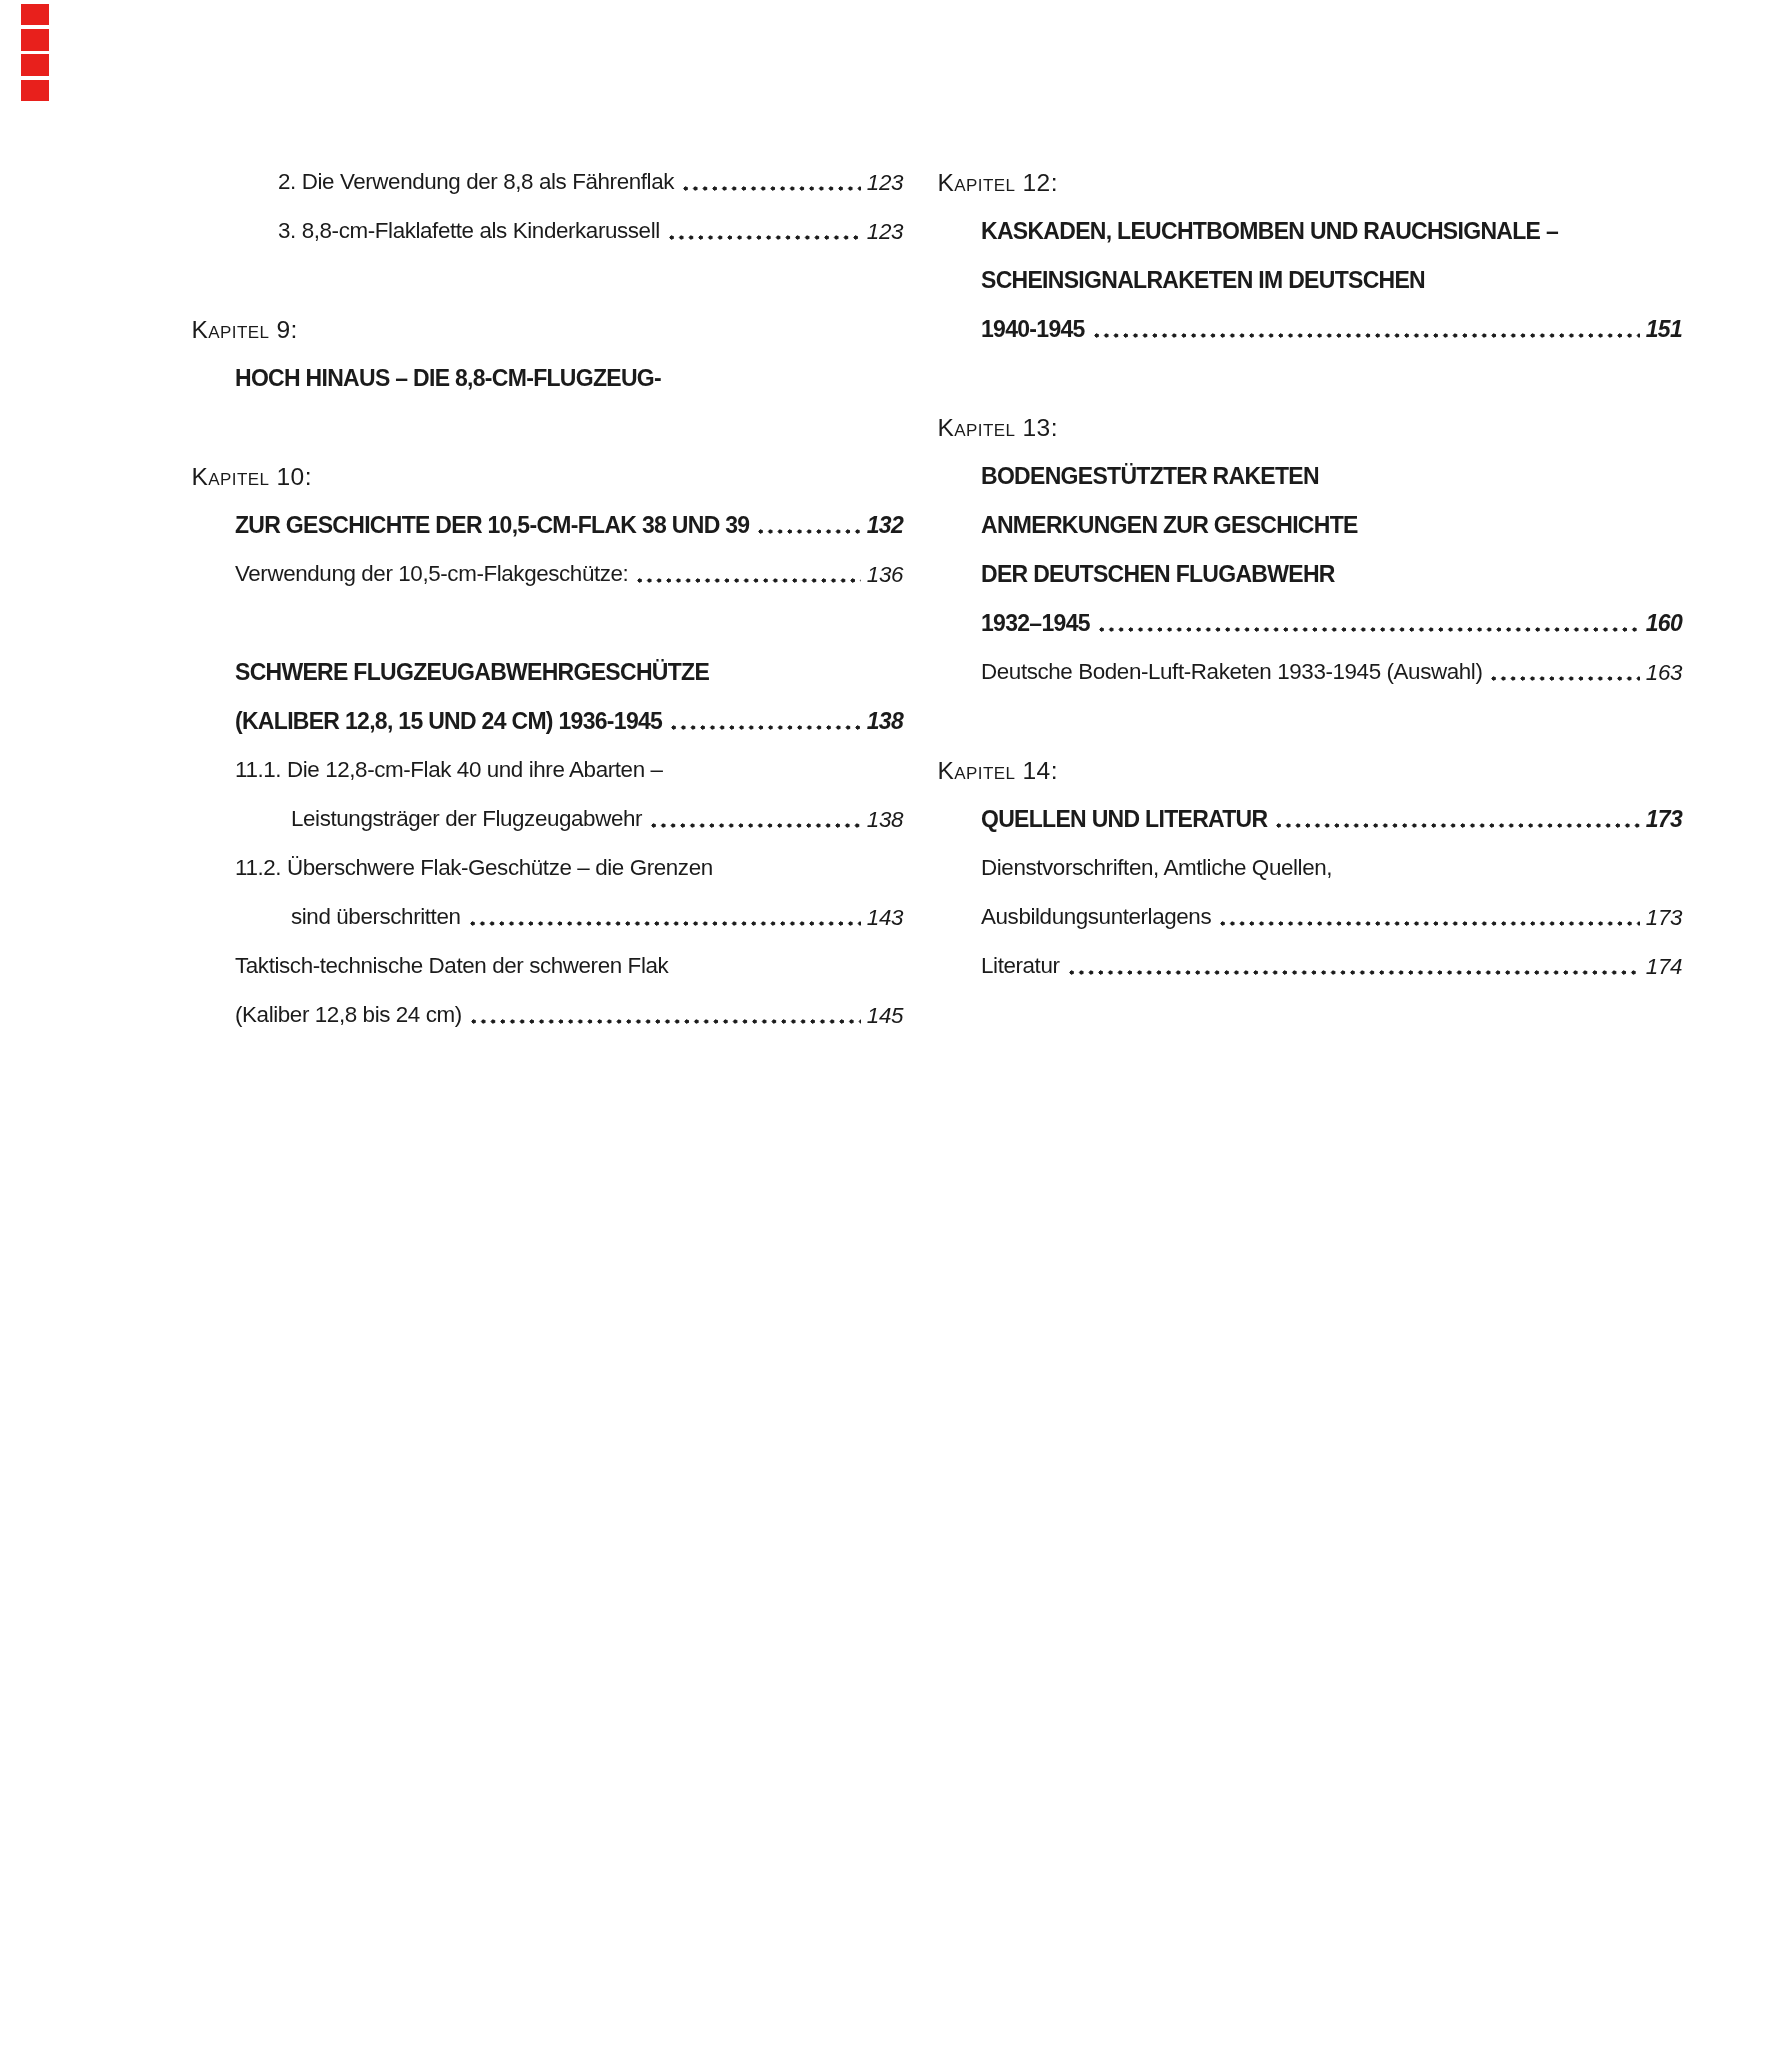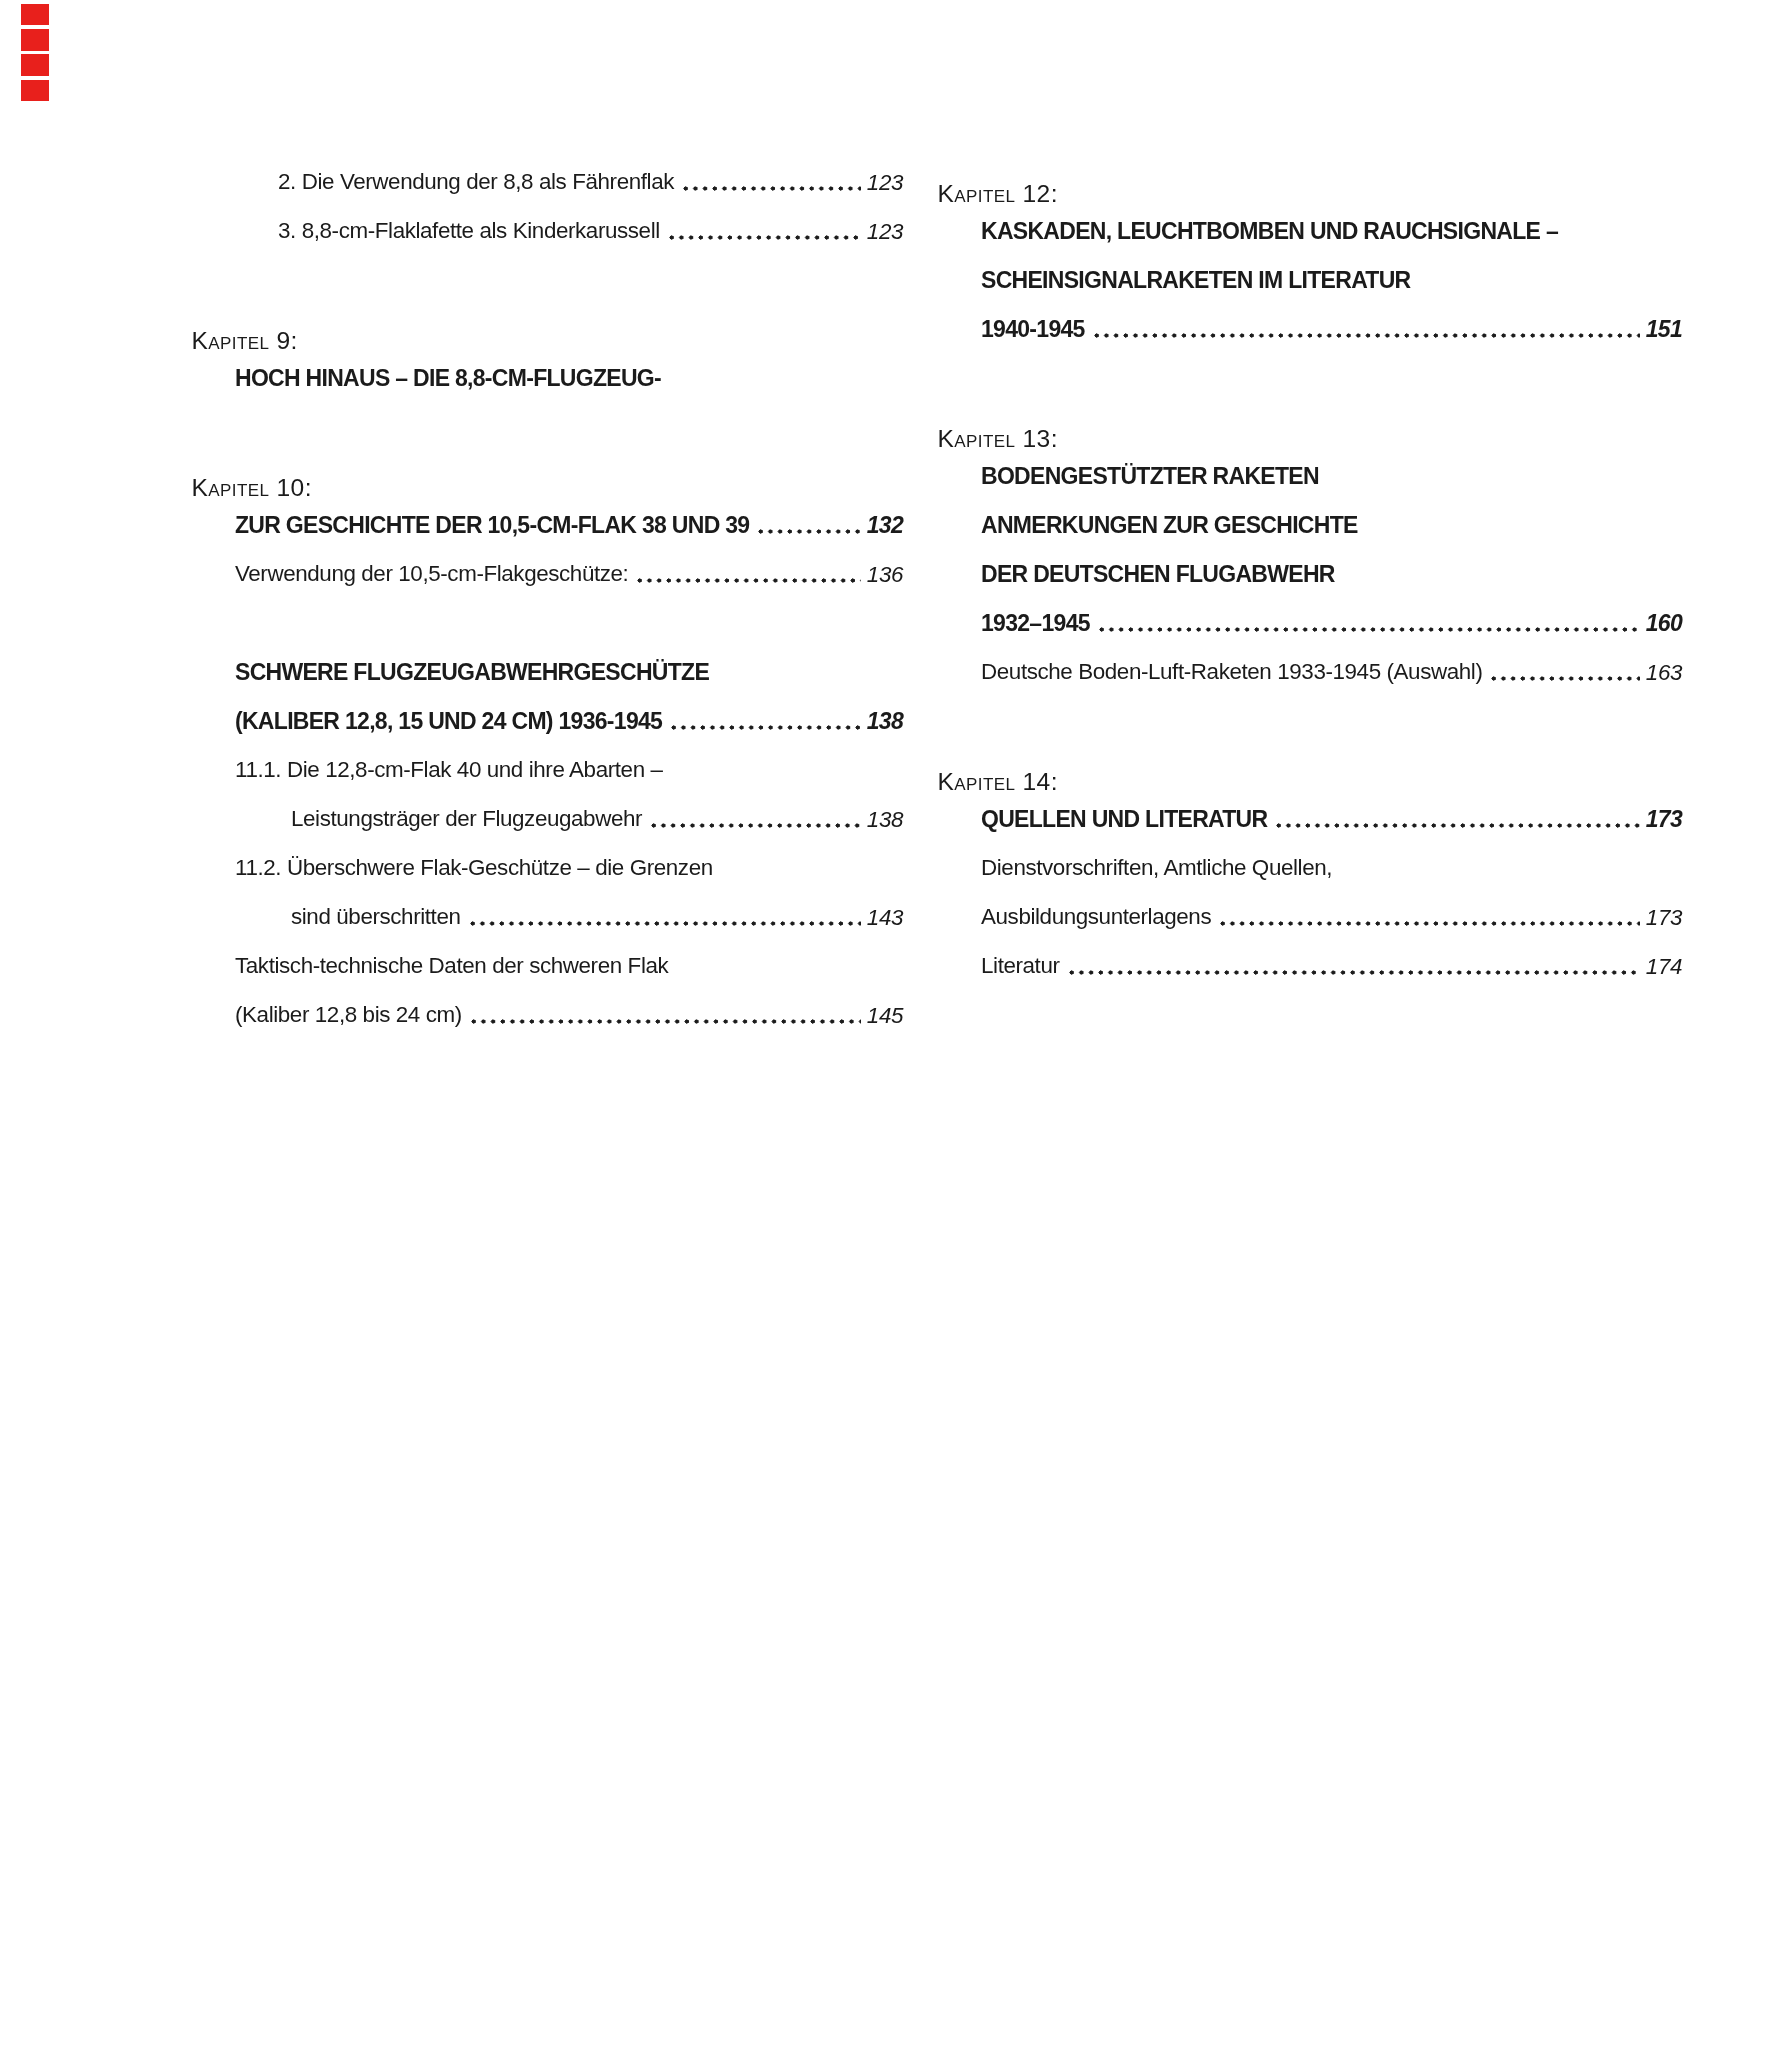--- a/index.html
+++ b/index.html
@@ -39,21 +39,21 @@
   }
   #left-column  { left: 190px;  width: 713px;  }
   #right-column { left: 936px; width: 746px; }
 
   .row {
     height: 49px;
     display: flex;
     align-items: center;
     white-space: nowrap;
   }
-  .indent-kapitel { padding-left: 1.5px; align-items: flex-end;   }
+  .indent-kapitel { padding-left: 1.5px;   }
   .indent-entry   { padding-left: 45px;  }
   .indent-sub     { padding-left: 88px; align-items: center; }
   .indent-cont    { padding-left: 101px; }
 
   .txt { display: inline-block; line-height: 1.1; }
 
   .style-normal .txt,
   .style-normal .pg {
     font-size: 22.4px;
     font-weight: 400;
@@ -164,21 +164,21 @@
     </div>
 
   <div class="column" id="right-column">
       <div class="row style-kapitel indent-kapitel">
         <span class="txt">Kapitel 12:</span>
       </div>
       <div class="row style-bold indent-entry">
         <span class="txt">KASKADEN, LEUCHTBOMBEN UND RAUCHSIGNALE –</span>
       </div>
       <div class="row style-bold indent-entry">
-        <span class="txt">SCHEINSIGNALRAKETEN IM LITERATUR</span>
+        <span class="txt">SCHEINSIGNALRAKETEN IM DEUTSCHEN</span>
       </div>
       <div class="row style-bold indent-entry">
         <span class="txt">1940-1945</span>
         <span class="dots"></span>
         <span class="pg">151</span>
       </div>
       <div class="row style-blank indent-entry"></div>
       <div class="row style-kapitel indent-kapitel">
         <span class="txt">Kapitel 13:</span>
       </div>

